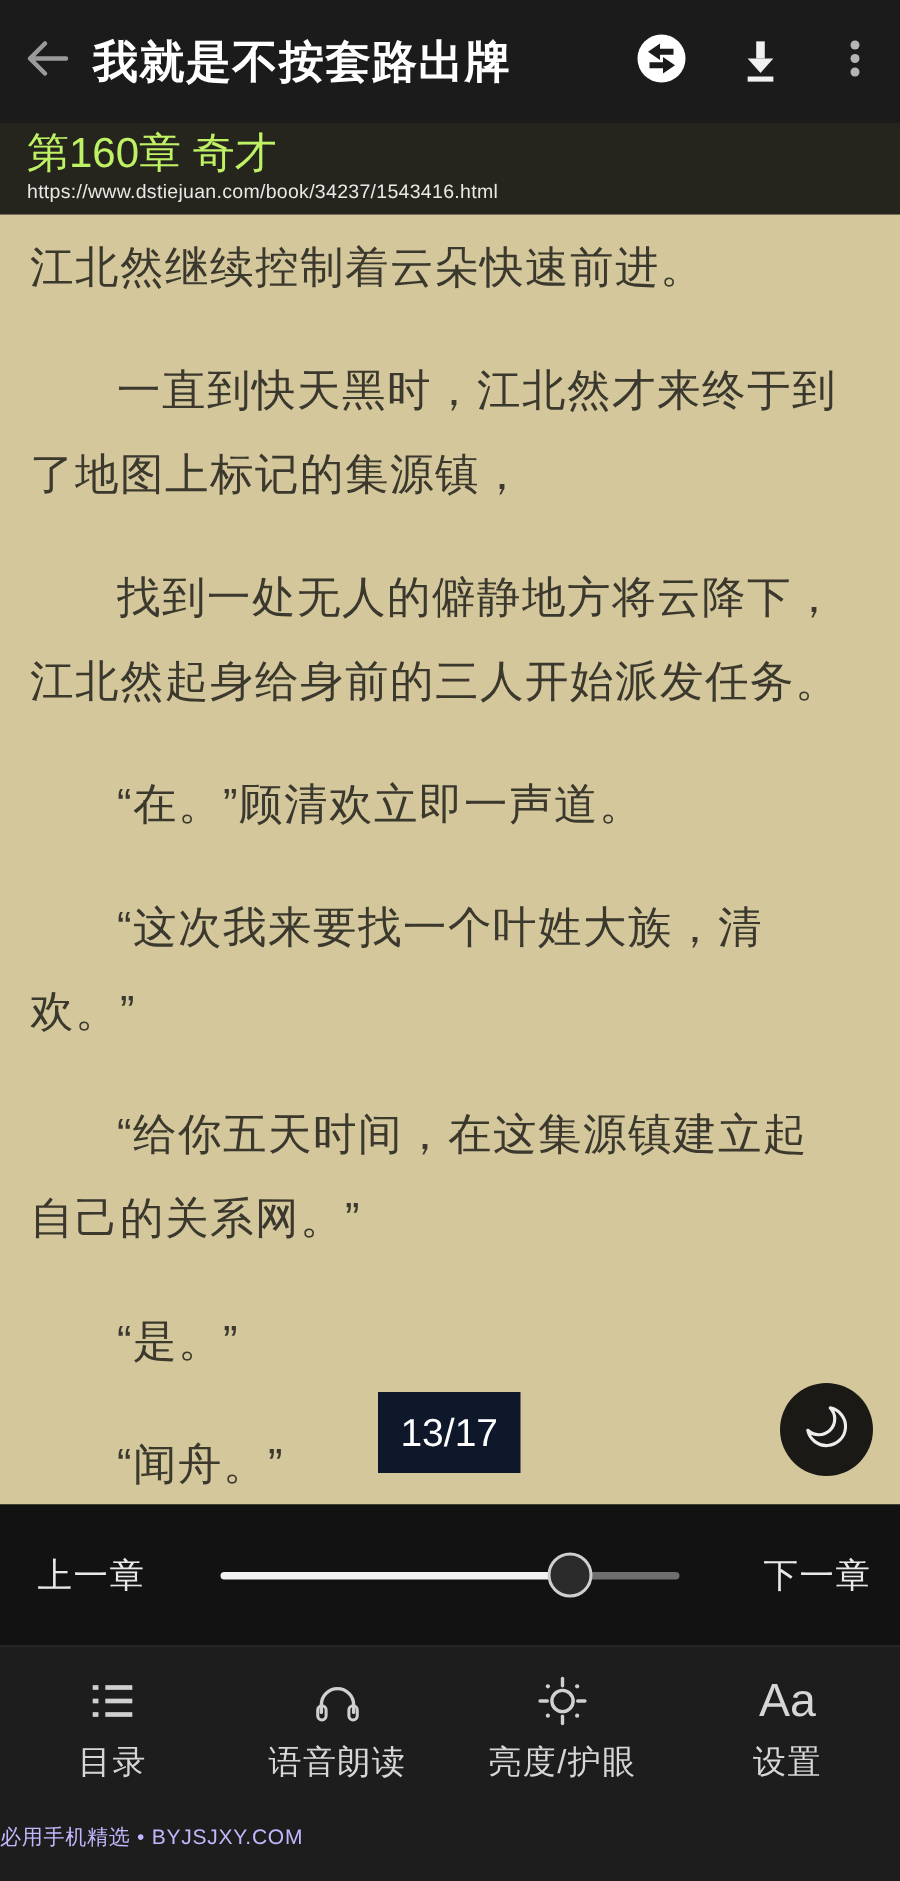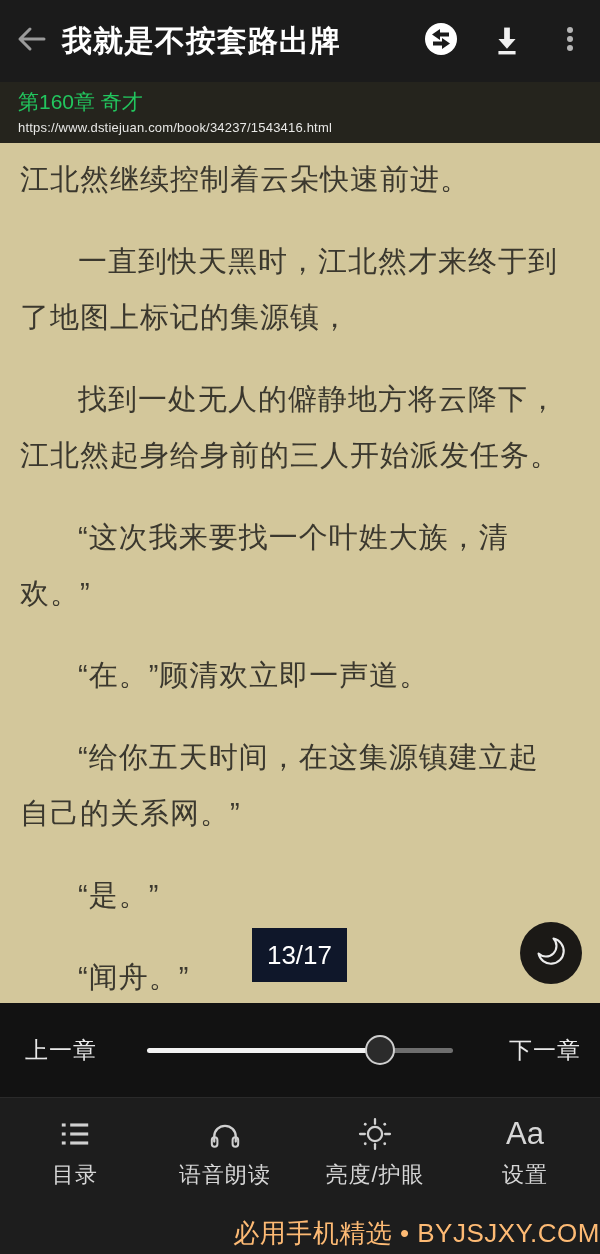--- a/index.html
+++ b/index.html
@@ -22,21 +22,21 @@
   }
   .appbar-actions { margin-left:auto; display:flex; align-items:center; }
   .appbar-action { width:66px; height:82px; display:flex; align-items:center; justify-content:center; cursor:pointer; }
   .appbar-action:last-child { width:60px; }
 
   
   .chapterbar {
     position:absolute; left:0; top:82px; width:600px; height:61px;
     background:#25241d; padding:6px 18px 0 18px;
   }
-  .chapter-title { color:#22c55e; font-size:21px; line-height:27px; }
+  .chapter-title { color:#bef264; font-size:28px; line-height:27px; }
   .chapter-url { color:#e8e8e6; font-size:13px; line-height:26px; letter-spacing:0.2px; }
 
   
   .reader {
     position:absolute; left:0; top:143px; width:600px; height:860px;
     background:#d3c79b; overflow:hidden;
   }
   .reader-text { padding:0 20px; }
   .reader-text p {
     color:#3b382e; font-size:29px; line-height:56px;
@@ -82,22 +82,22 @@
     background:#1d1d1d; border-top:1px solid #2a2a2a;
   }
   .tool-items { display:flex; width:600px; margin-top:14px; }
   .tool-item {
     width:150px; display:flex; flex-direction:column; align-items:center; cursor:pointer;
   }
   .tool-icon { height:44px; display:flex; align-items:center; justify-content:center; }
   .tool-label { color:#d6d6d6; font-size:22px; margin-top:4px; letter-spacing:1px; }
   .aa-glyph { color:#d6d6d6; font-size:31px; line-height:40px; }
   .footer-ad {
-    position:absolute; left:0; top:118px; width:600px; text-align:right;
-    color:#fdba74; font-size:26px; letter-spacing:0.5px;
+    position:absolute; left:0; top:118px; width:600px; text-align:left;
+    color:#c4b5fd; font-size:14px; letter-spacing:0.5px;
   }
 </style>
 </head>
 <body>
 
 <div id="app">
 
   <div class="appbar">
     <div class="back-btn">
       <span>
@@ -143,23 +143,23 @@
     <div class="chapter-url">https://www.dstiejuan.com/book/34237/1543416.html</div>
   </div>
 
   <div class="reader">
     <div class="reader-text">
       <p>江北然继续控制着云朵快速前进。</p>
       <p class="indent">一直到快天黑时，江北然才来终于到
 了地图上标记的集源镇，</p>
       <p class="indent">找到一处无人的僻静地方将云降下，
 江北然起身给身前的三人开始派发任务。</p>
+      <p class="indent">“在。”顾清欢立即一声道。</p>
       <p class="indent">“这次我来要找一个叶姓大族，清
 欢。”</p>
-      <p class="indent">“在。”顾清欢立即一声道。</p>
       <p class="indent">“给你五天时间，在这集源镇建立起
 自己的关系网。”</p>
       <p class="indent">“是。”</p>
       <p class="indent">“闻舟。”</p>
     </div>
 
     <div class="page-badge">13/17</div>
 
     <div class="night-btn">
       <span>

